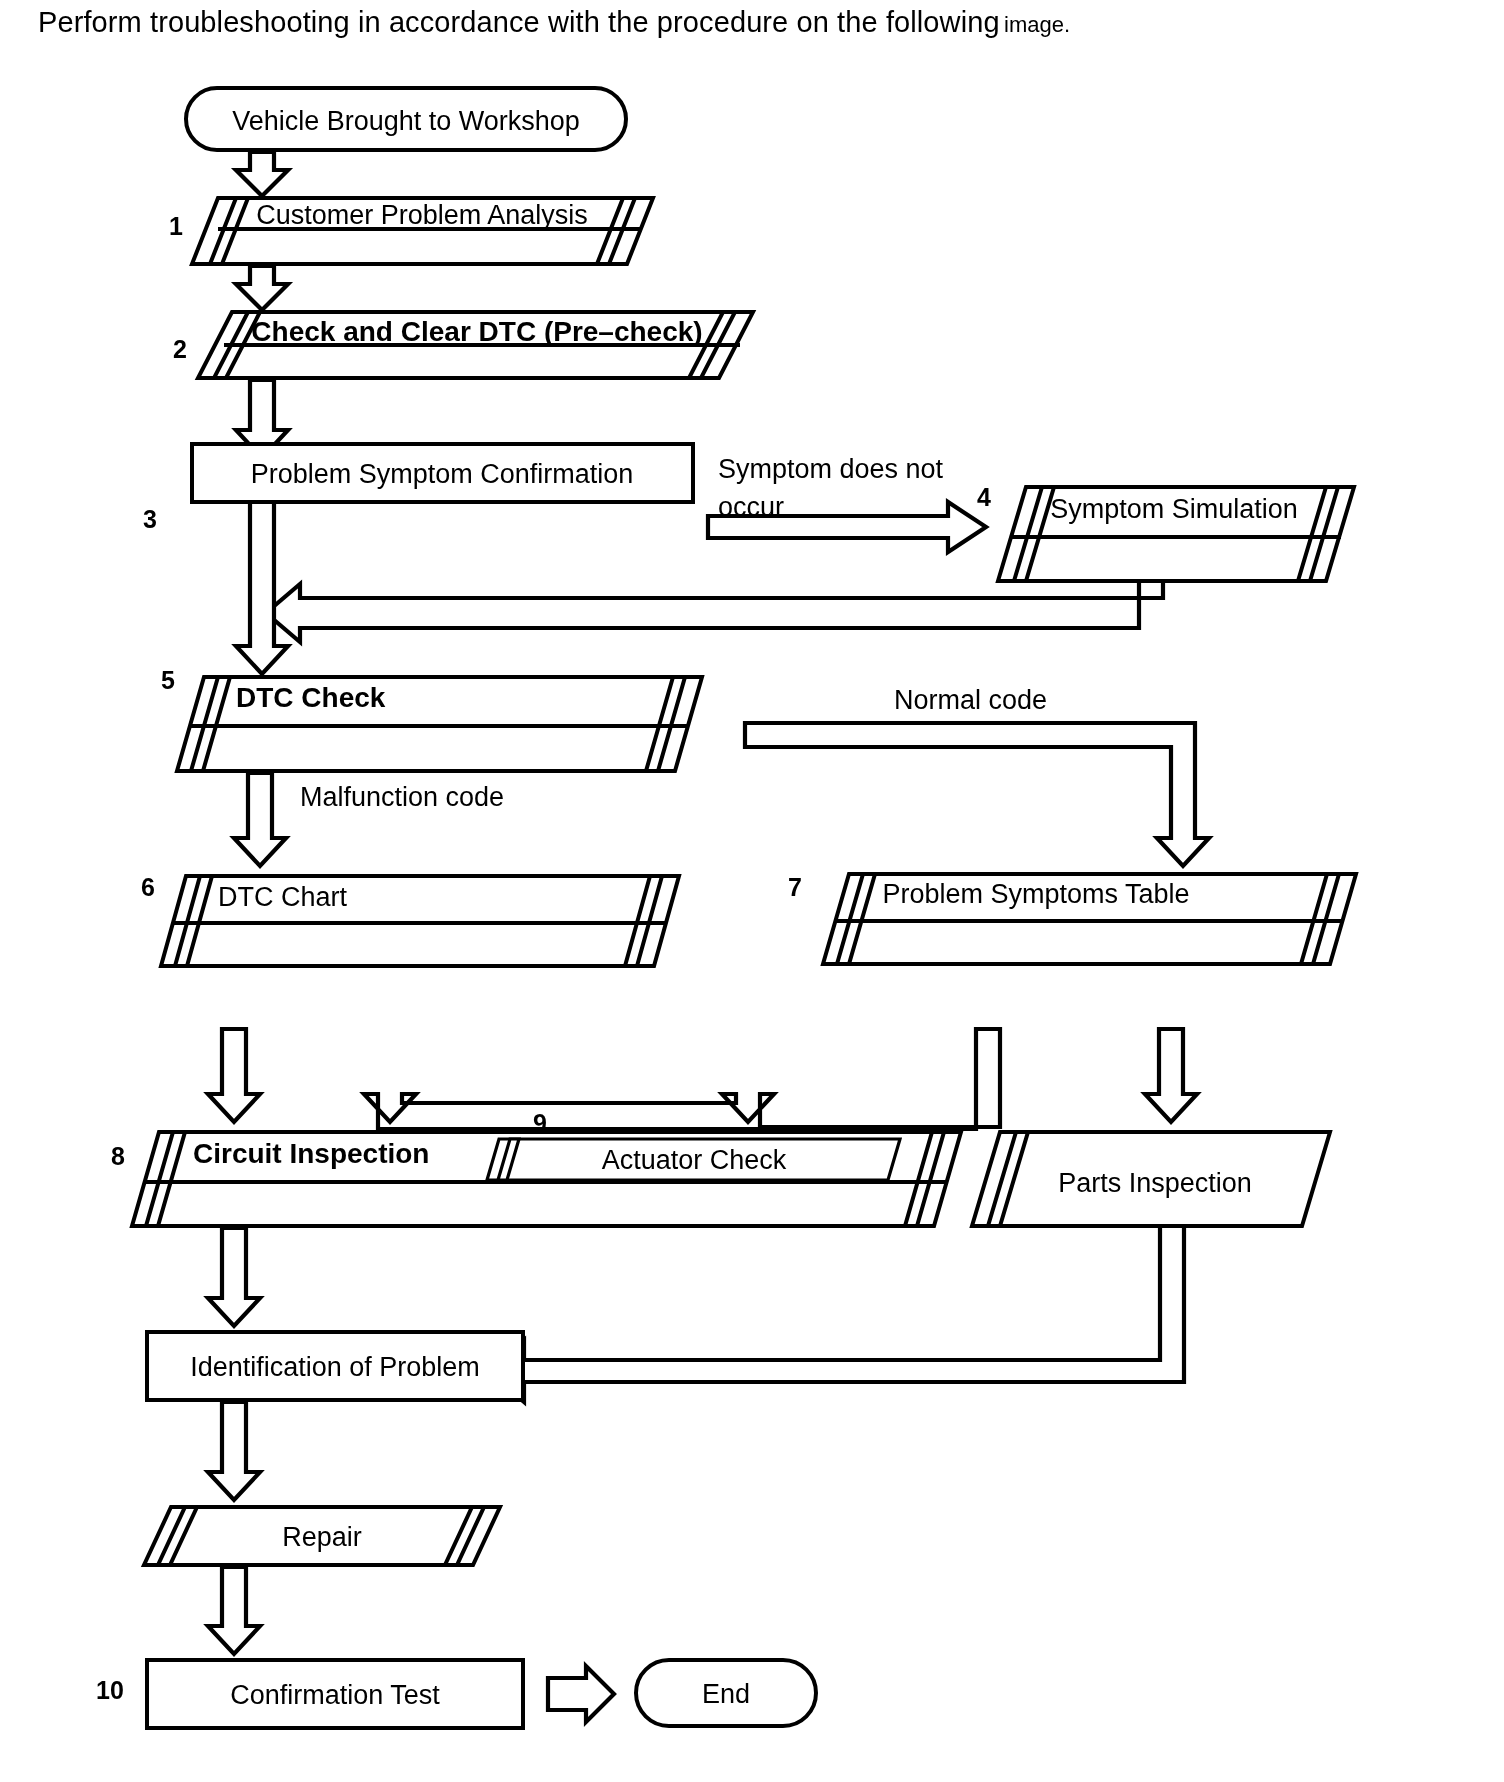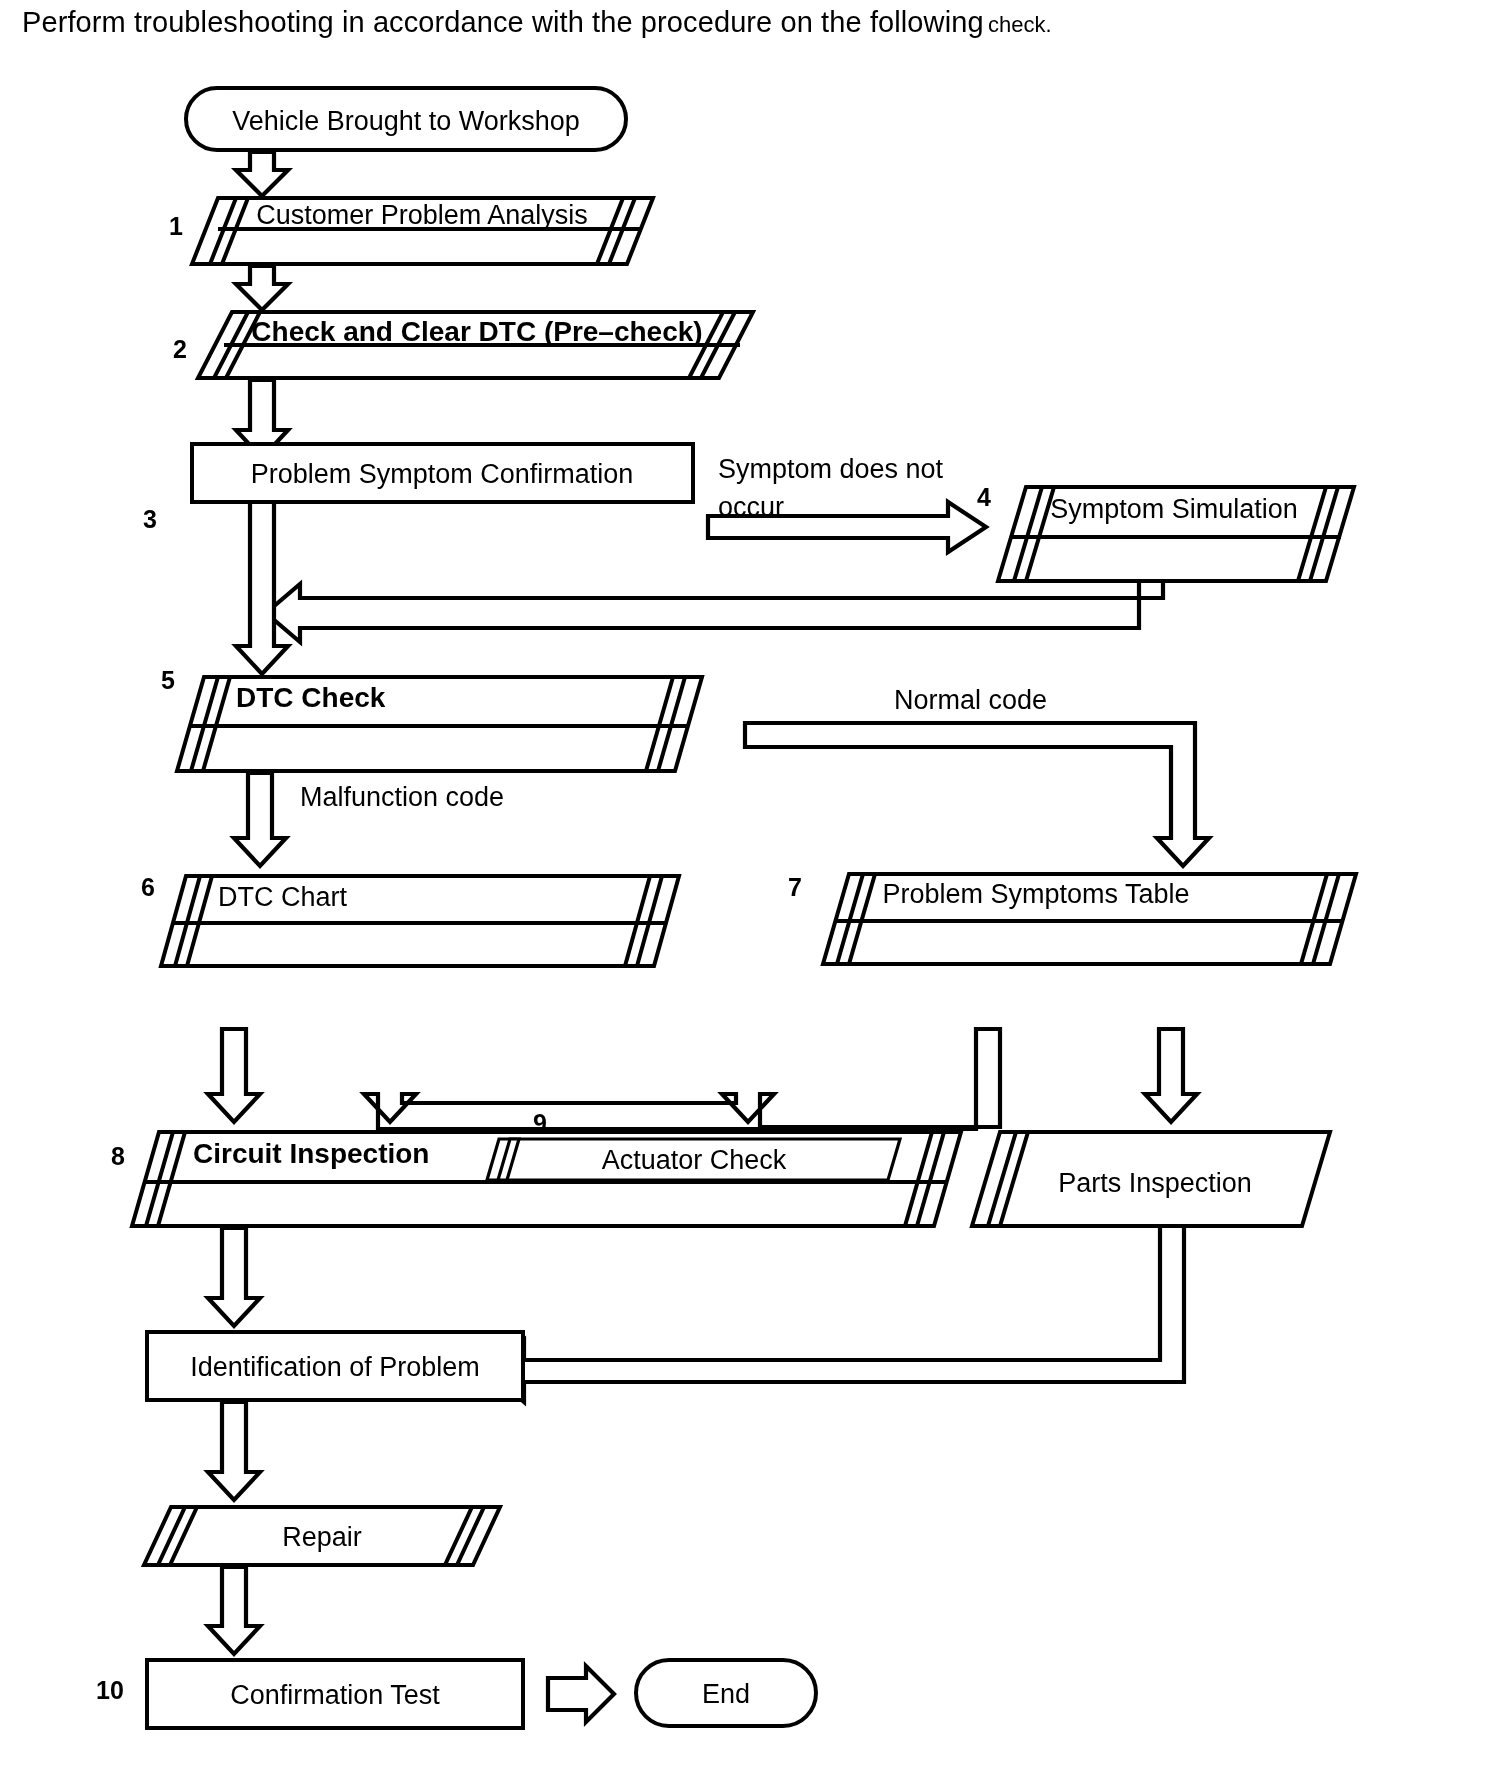--- a/index.html
+++ b/index.html
@@ -1,39 +1,39 @@
 <!DOCTYPE html>
 <html><head>
 <meta charset="utf-8">
 <style>
   html,body{margin:0;padding:0;background:#ffffff;}
   body{width:1504px;height:1782px;font-family:"Liberation Sans",sans-serif;color:#000;}
   #root{position:relative;width:1504px;height:1782px;overflow:hidden;}
   .hdr{position:absolute;left:22px;top:6px;white-space:nowrap;}
-  .hdr .big{font-size:29px;letter-spacing:.1px;}
+  .hdr .big{font-size:29px;letter-spacing:.1px;margin-left:16px;}
   .hdr .small{font-size:22px;}
   svg{position:absolute;left:0;top:0;width:1504px;height:1782px;}
   svg text{font-family:"Liberation Sans",sans-serif;fill:#000;}
   .t-lbl{font-size:27px;}
   .t-box{font-size:27px;}
   .t-box-b{font-size:28px;font-weight:bold;}
   .t-num{font-size:25px;font-weight:bold;}
   .shape{fill:#ffffff;stroke:#000000;stroke-width:4;}
   .shape-thin{fill:#ffffff;stroke:#000000;stroke-width:3.2;}
   .divider{stroke:#000000;stroke-width:4;}
   .conn{fill:#ffffff;stroke:#000000;stroke-width:4.2;stroke-linejoin:miter;}
 </style>
 </head>
 <body>
 
 <div id="root">
 
   <div class="hdr">
     <span class="big">Perform troubleshooting in accordance with the procedure on the following</span>
-    <span class="small">check.</span>
+    <span class="small">image.</span>
   </div>
 
   <svg viewBox="0 0 1504 1782">
 
     <g>
       <rect class="shape" x="186" y="88" width="440" height="62" rx="31" ry="31"></rect>
       <text class="t-box" x="406" y="130" text-anchor="middle">Vehicle Brought to Workshop</text>
     </g>
 
     <g>

